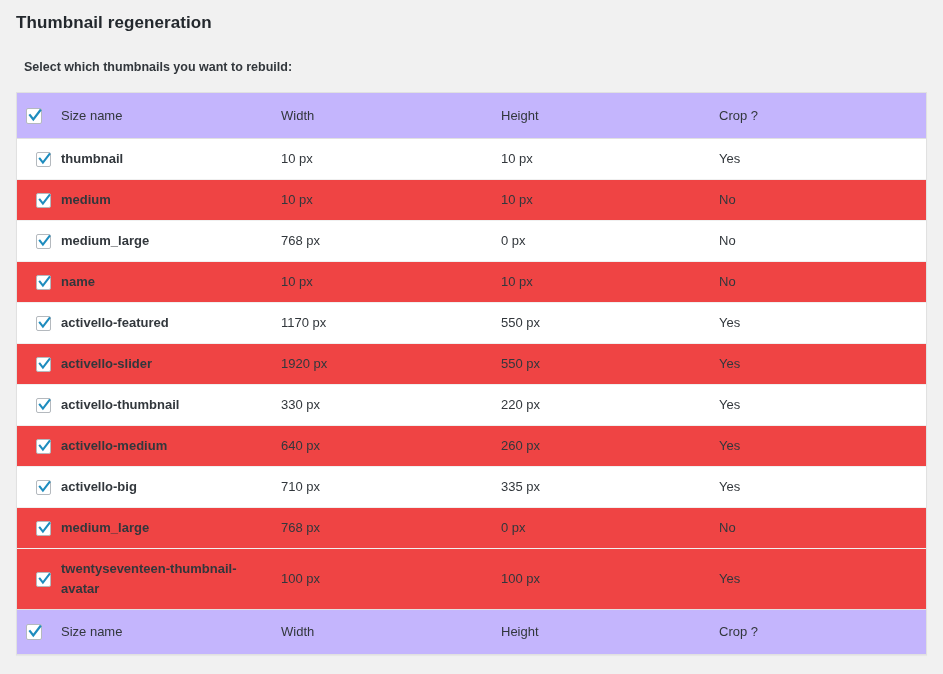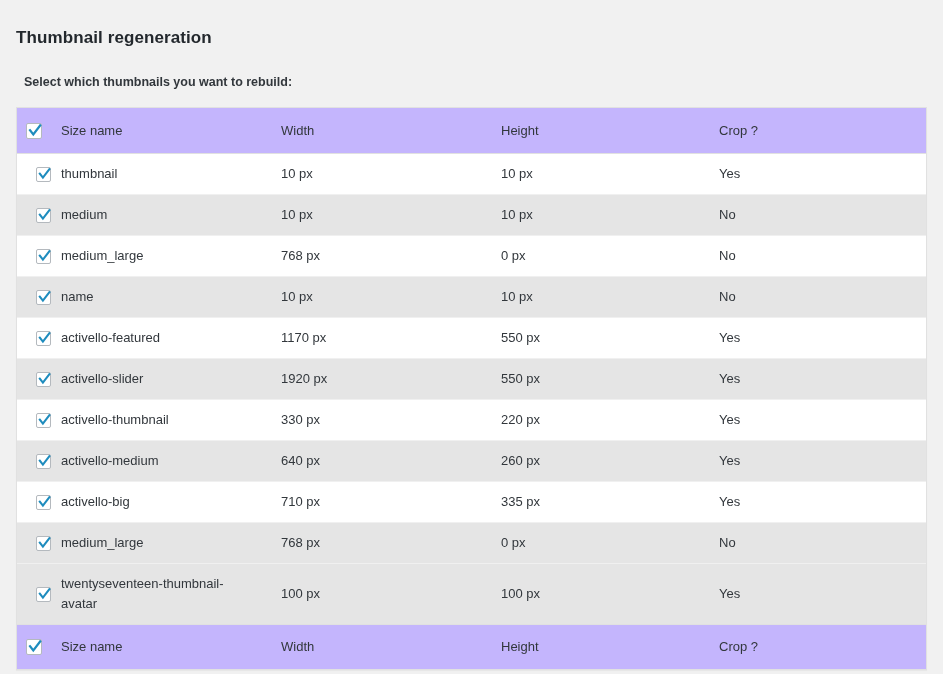--- a/index.html
+++ b/index.html
@@ -18,21 +18,21 @@
   .page {
     position: relative;
     width: 943px;
     height: 674px;
     box-sizing: border-box;
     padding: 0 16px;
   }
 
   .page-title {
     margin: 0;
-    padding: 27px 0 0 0;
+    padding: 12px 0 0 0;
     font-size: 17px;
     line-height: 22px;
     font-weight: bold;
     color: #23282d;
     letter-spacing: 0.1px;
   }
 
   .page-subtitle {
     margin: 8px;
     padding: 17px 0 0 0;
@@ -80,27 +80,27 @@
   table.sizes tbody td {
     color: #32373c;
     font-size: 13px;
     padding: 10px 0 10px 0;
     vertical-align: middle;
     line-height: 20px;
   }
 
   table.sizes tbody tr { border-top: 1px solid #f0f0f0; }
   table.sizes tbody tr:first-child { border-top: none; }
-  table.sizes tbody tr.alt { background: #e5e5e5; }
+  table.sizes tbody tr.alt { background: #ef4444; }
 
   
   .cell-cb    { padding-left: 9px !important; }
   .cell-cb-b  { padding-left: 19px !important; }
   .cell-name  { padding-left: 0 !important; }
-  .cell-name-b{ padding-left: 0 !important; padding-right: 26px !important; }
+  .cell-name-b{ padding-left: 0 !important; padding-right: 26px !important; font-weight: bold; }
   .cell-w     { padding-left: 2px !important; }
   .cell-h     { padding-left: 2px !important; }
   .cell-crop  { padding-left: 1px !important; }
 
   .hdr-name { padding-left: 0; }
 
   
   .cb {
     display: inline-block;
     width: 16px;

